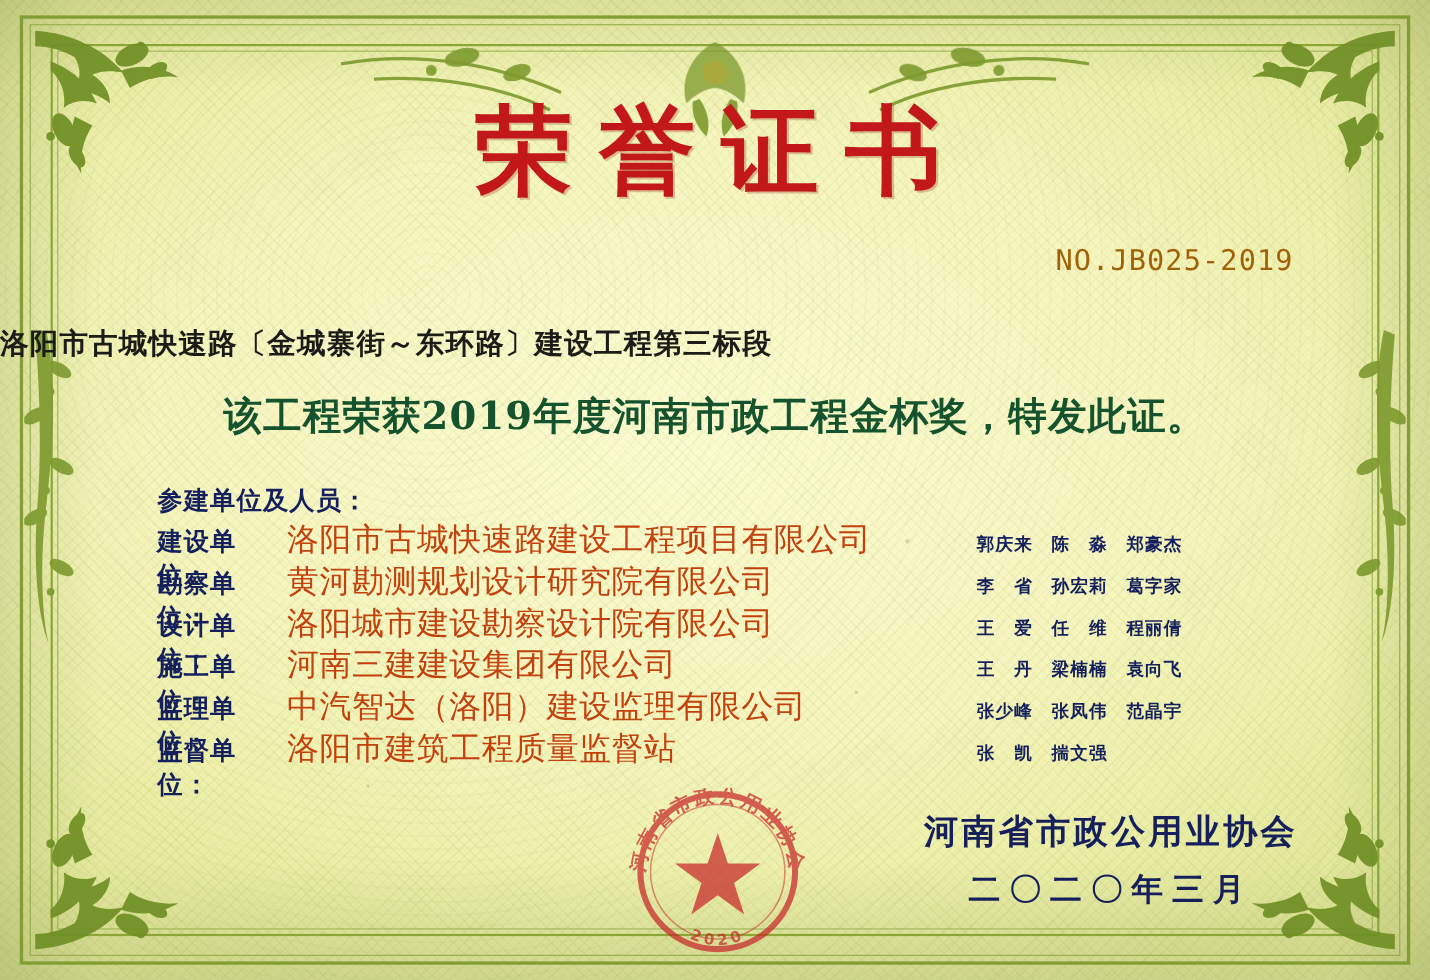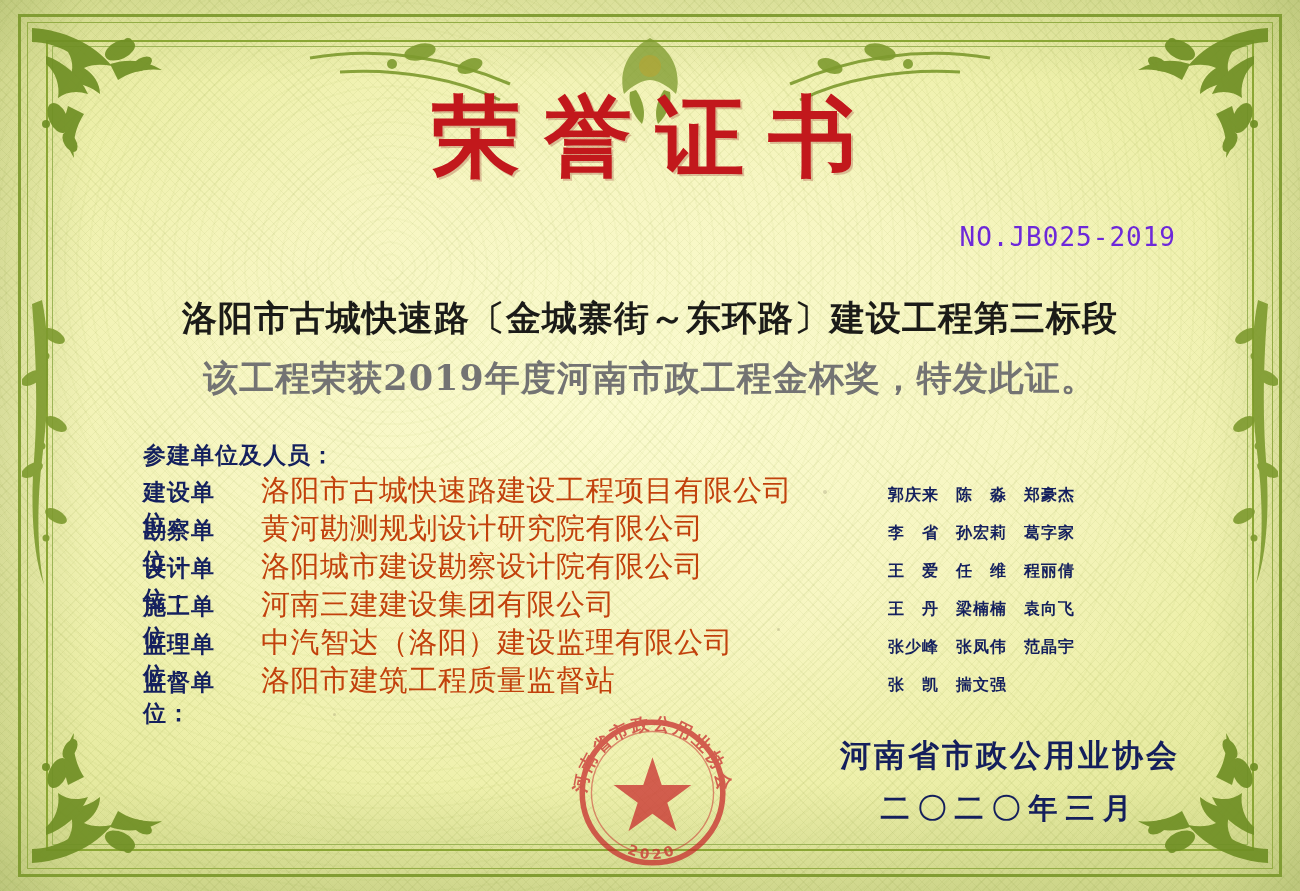--- a/index.html
+++ b/index.html
@@ -115,46 +115,46 @@
     text-shadow: 2px 2px 0 rgba(140,20,20,0.25);
     white-space: nowrap;
   }
 
   .cert-no {
     position: absolute;
     right: 124px;
     top: 222px;
     font-family: "DejaVu Sans Mono", "Liberation Mono", monospace;
     font-size: 26px;
-    color: #6d28d9;
+    color: #a16207;
     letter-spacing: 1px;
   }
 
   .project-line {
     position: absolute;
     left: 0; right: 0;
     top: 295px;
-    text-align: center;
+    text-align: left;
     font-family: "DejaVu Serif", "Liberation Serif", serif;
     font-weight: bold;
-    font-size: 35px;
+    font-size: 26px;
     color: #1b1b18;
     letter-spacing: 1px;
     white-space: nowrap;
   }
 
   .award-line {
     position: absolute;
     left: 0; right: 0;
     top: 355px;
     text-align: center;
     font-family: "DejaVu Serif", "Liberation Serif", serif;
     font-weight: bold;
     font-size: 35px;
-    color: #737373;
+    color: #14532d;
     letter-spacing: 1px;
     white-space: nowrap;
   }
 
   
   .participants {
     position: absolute;
     left: 143px;
     top: 440px;
     width: 1010px;

